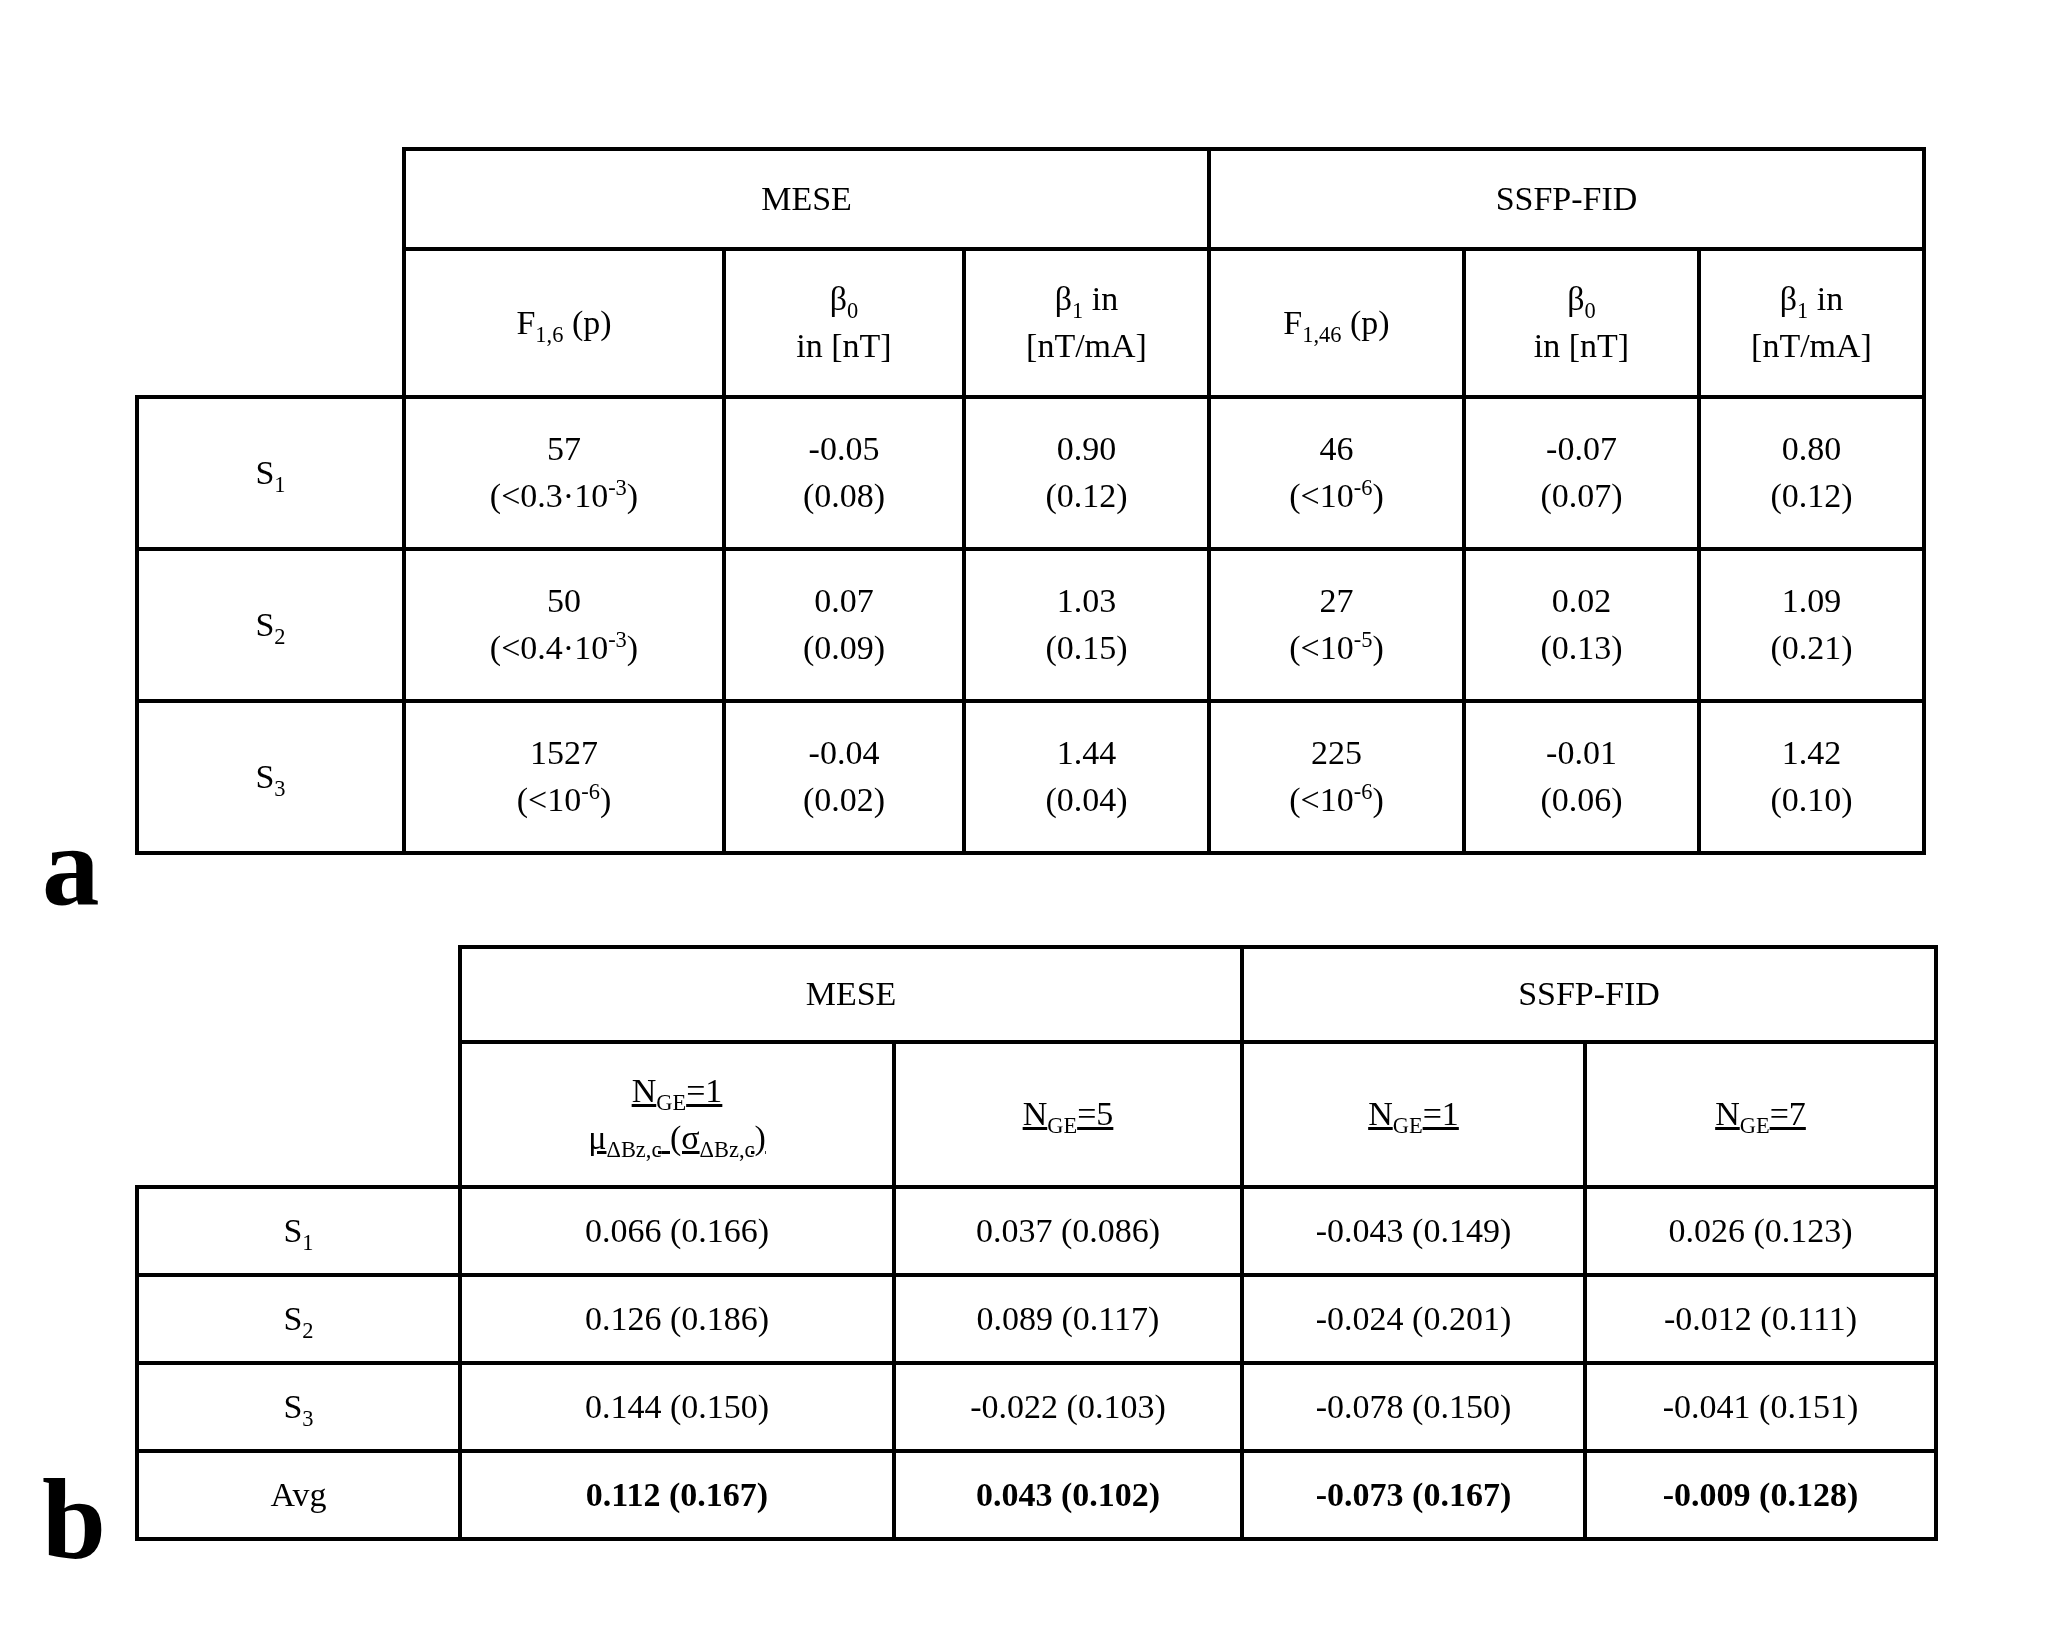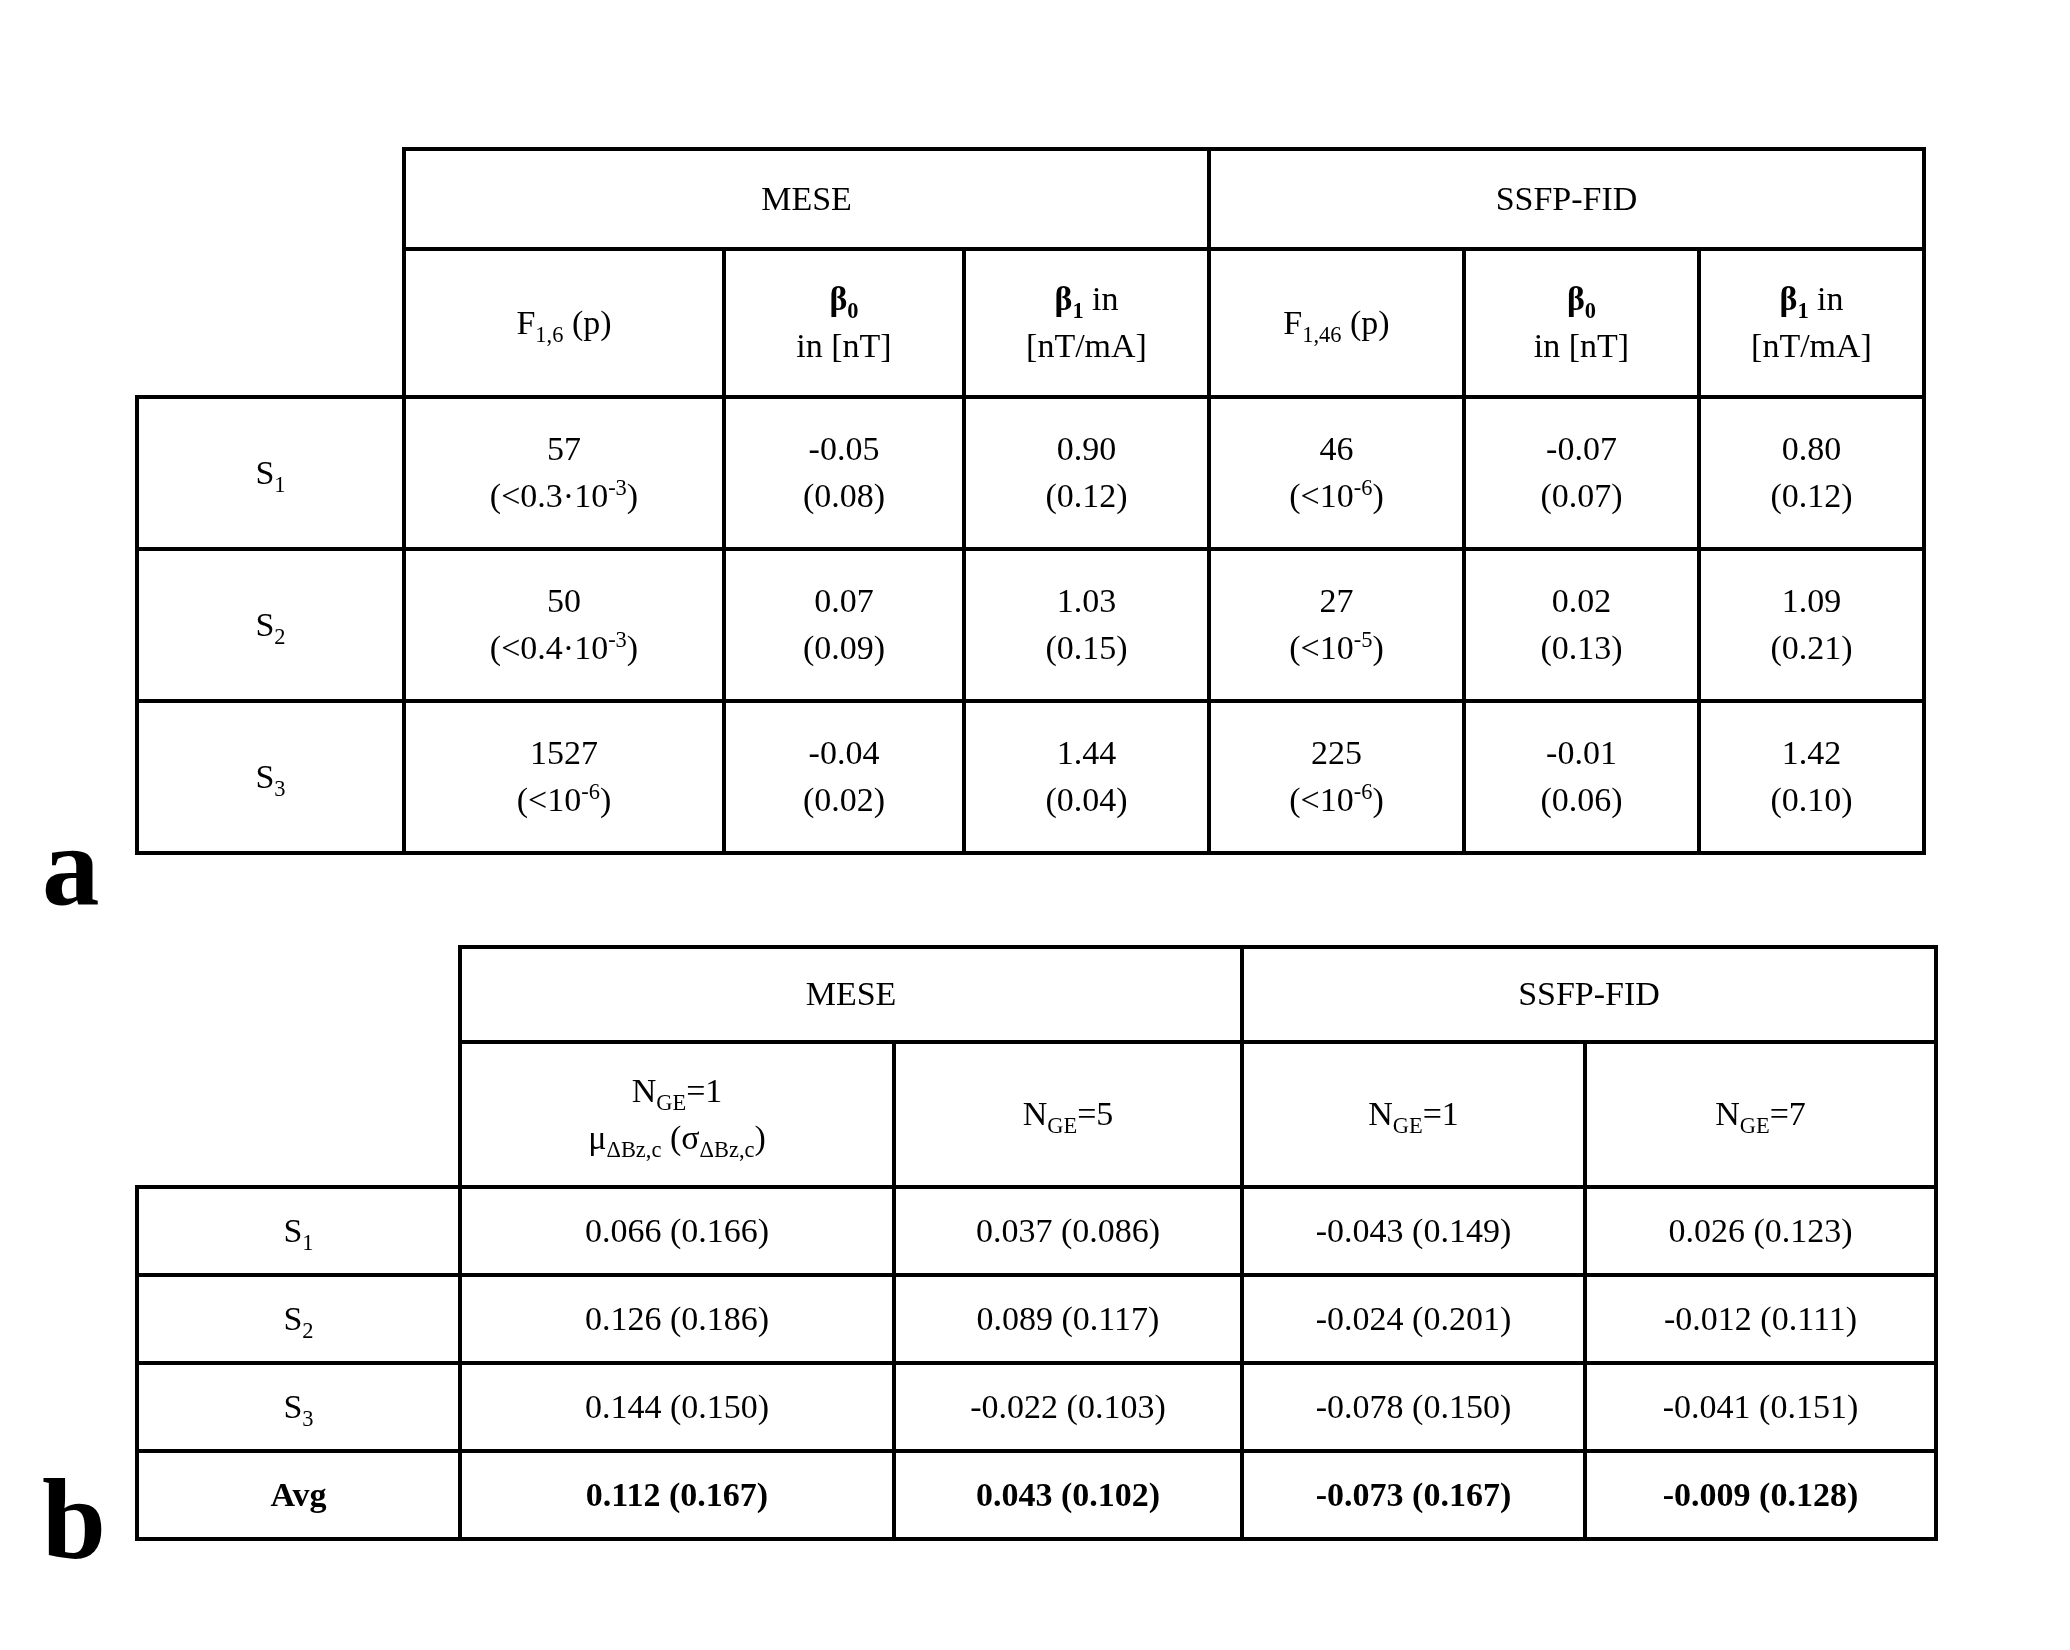--- a/index.html
+++ b/index.html
@@ -27,32 +27,32 @@
     font-weight: normal;
     padding: 0 6px;
     line-height: 1.38;
   }
   td.corner {
     border: none;
     background: transparent;
   }
   sub { font-size: 66%; line-height: 0; }
   sup { font-size: 66%; line-height: 0; }
-  b   { font-weight: bold; }
+  b   { font-weight: normal; }
 
   
   #table-a { font-size: 34px; }
   #table-a .r-group  { height: 100px; }
   #table-a .r-cols   { height: 148px; }
   #table-a .r-body   { height: 152px; }
 
   
   #table-b { font-size: 34px; }
   #table-b .r-group  { height: 95px; }
-  #table-b .r-cols   { height: 145px; }
+  #table-b .r-cols   { height: 145px; text-decoration: underline; }
   #table-b .r-body   { height: 88px; }
   #table-b tr.bold td { font-weight: bold; }
 
   .panel-label {
     position: absolute;
     font-size: 115px;
     font-weight: bold;
     line-height: 1;
     font-family: "Liberation Serif", "DejaVu Serif", serif;
   }

